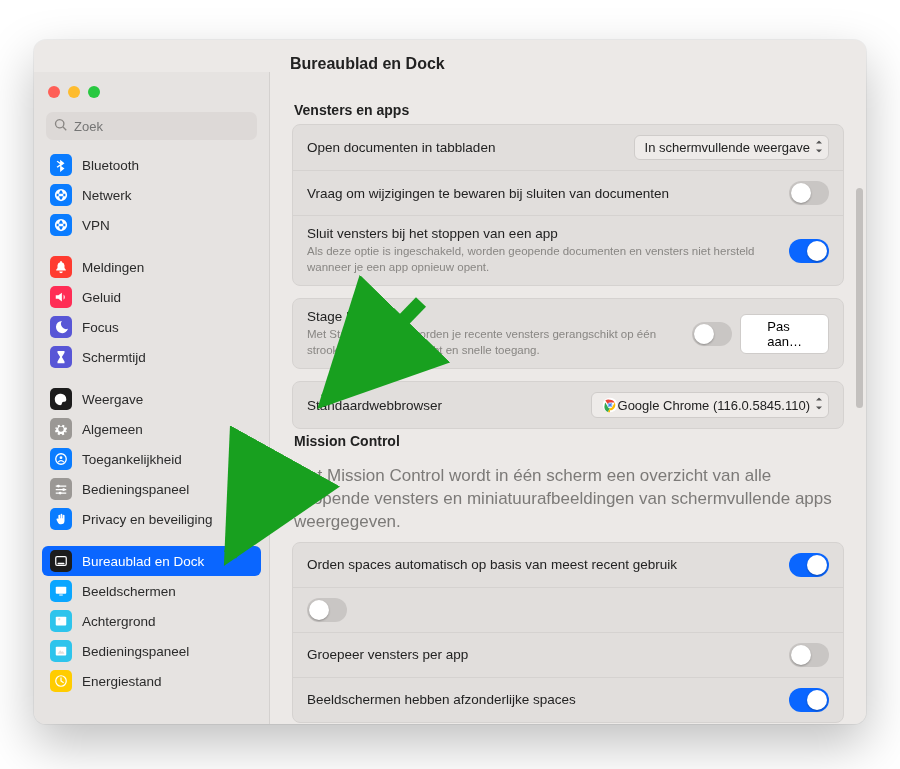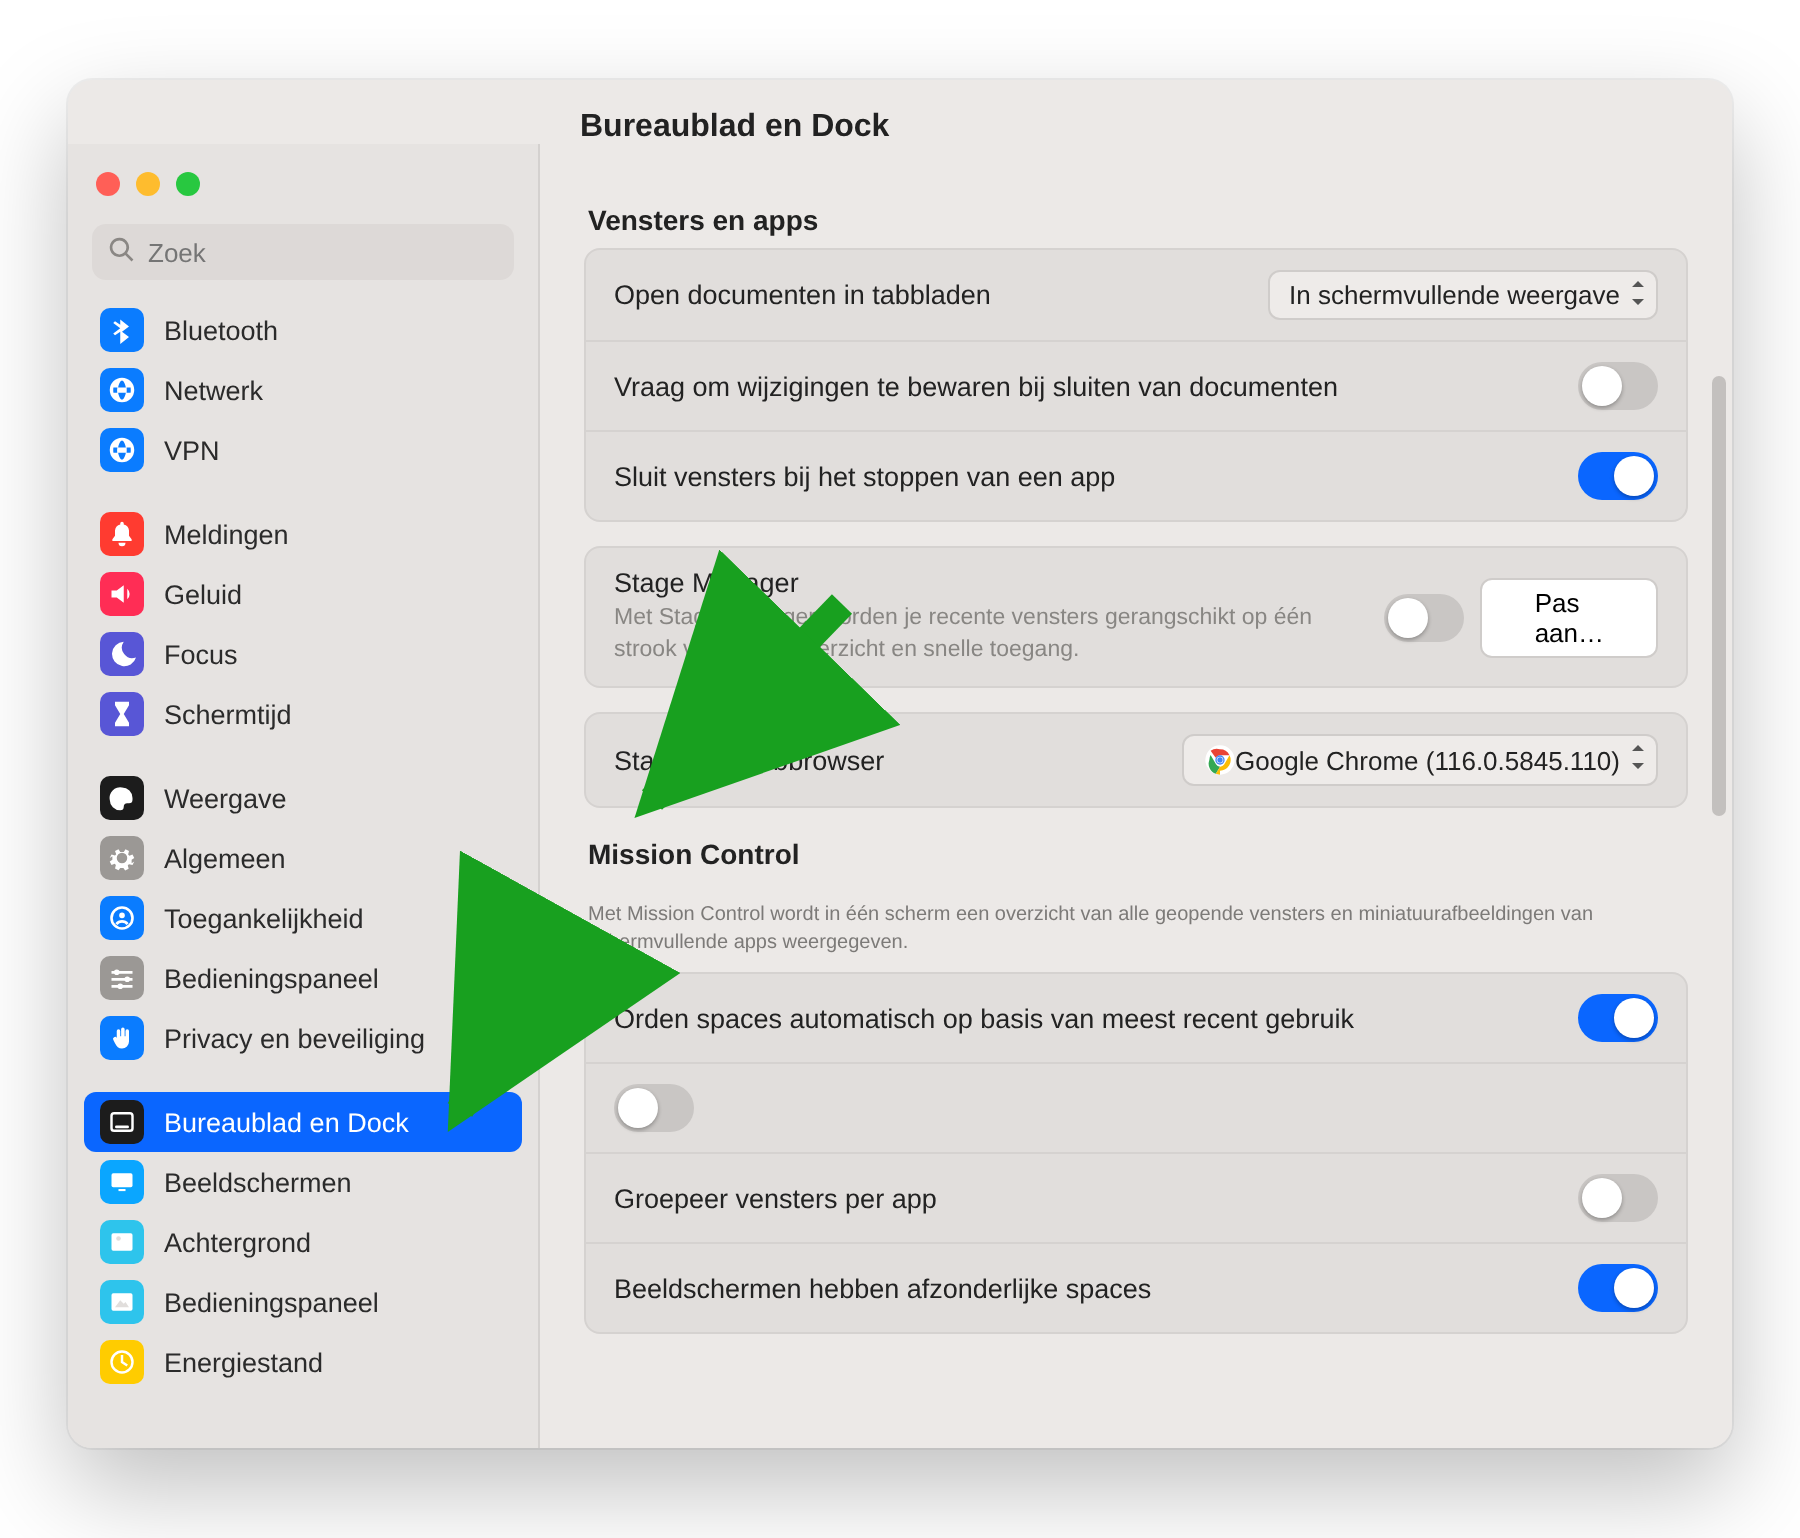--- a/index.html
+++ b/index.html
@@ -33,21 +33,21 @@
   .ic {
     width:22px;height:22px;border-radius:5px;display:flex;align-items:center;justify-content:center;
     flex-shrink:0;
   }
   .ic svg{width:14px;height:14px;fill:#fff;}
   .spacer{height:12px;}
   .content{flex:1;display:flex;flex-direction:column;background:#ece9e7;}
   .titlebar{height:48px;display:flex;align-items:center;padding:0 20px;font-weight:700;font-size:16px;color:#222;}
   .body{flex:1;overflow:auto;padding:0 22px 20px 22px;position:relative;}
   .secthead{font-weight:700;font-size:14px;color:#222;margin:14px 0 6px 2px;}
-  .sectsub{font-size:10px;color:#7c7a78;margin:16px 0 8px 2px;line-height:1.35;}
+  .sectsub{font-size:17px;color:#7c7a78;margin:16px 0 8px 2px;line-height:1.35;}
   .card{background:#e1dedc;border:1px solid #d5d2d0;border-radius:8px;}
   .row{display:flex;align-items:center;justify-content:space-between;padding:10px 14px;gap:14px;}
   .row + .row{border-top:1px solid #d5d2d0;}
   .rowtxt{font-size:13.5px;color:#222;}
   .rowtxt .sub{display:block;font-size:11.5px;color:#888683;margin-top:3px;line-height:1.35;}
   .select{
     background:#eeebe9;border:1px solid #cfccca;border-radius:6px;
     padding:4px 18px 4px 10px;font-size:13px;color:#222;position:relative;white-space:nowrap;
   }
   .select .chev{position:absolute;right:5px;top:50%;transform:translateY(-50%);}
@@ -355,20 +355,21 @@
         </div>
         <div class="row">
           <span class="rowtxt">Vraag om wijzigingen te bewaren bij sluiten van documenten</span>
           <div class="toggle" id="tg-ask">
                 <div class="knob"></div>
               </div>
         </div>
         <div class="row">
           <span class="rowtxt">
             <span>Sluit vensters bij het stoppen van een app</span>
+            <span class="sub">Als deze optie is ingeschakeld, worden geopende documenten en vensters niet hersteld wanneer je een app opnieuw opent.</span>
           </span>
           <div class="toggle on" id="tg-close">
                 <div class="knob"></div>
               </div>
         </div>
       </div>
 
       <div style="height:12px"></div>
       <div class="card">
         <div class="row">
@@ -402,21 +403,21 @@
                   </svg>
             </span>
             <span>Google Chrome (116.0.5845.110)</span>
             <span class="chev"><svg viewBox="0 0 8 12">
                     <path d="M4 0l3 3H1zM4 12L1 9h6z"></path>
                   </svg></span>
           </div>
         </div>
       </div>
 
-      <div class="secthead" style="margin-top:15px">Mission Control</div>
+      <div class="secthead" style="margin-top:4px">Mission Control</div>
       <div class="sectsub">Met Mission Control wordt in één scherm een overzicht van alle geopende vensters en miniatuurafbeeldingen van schermvullende apps weergegeven.</div>
       <div class="card">
         <div class="row">
           <span class="rowtxt">Orden spaces automatisch op basis van meest recent gebruik</span>
           <div class="toggle on" id="tg-auto">
                 <div class="knob"></div>
               </div>
         </div>
         <div class="row">
           <div class="toggle" id="tg-switch">

